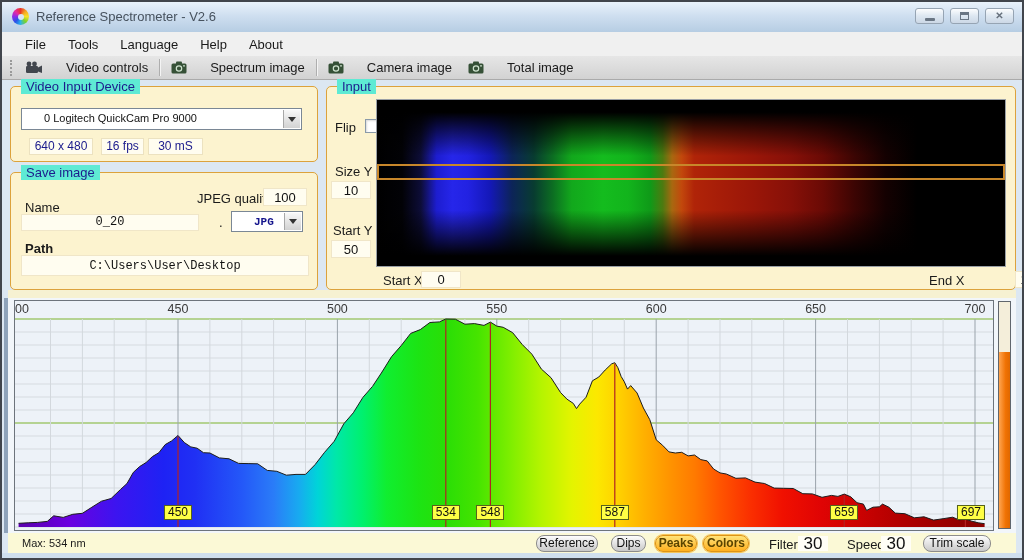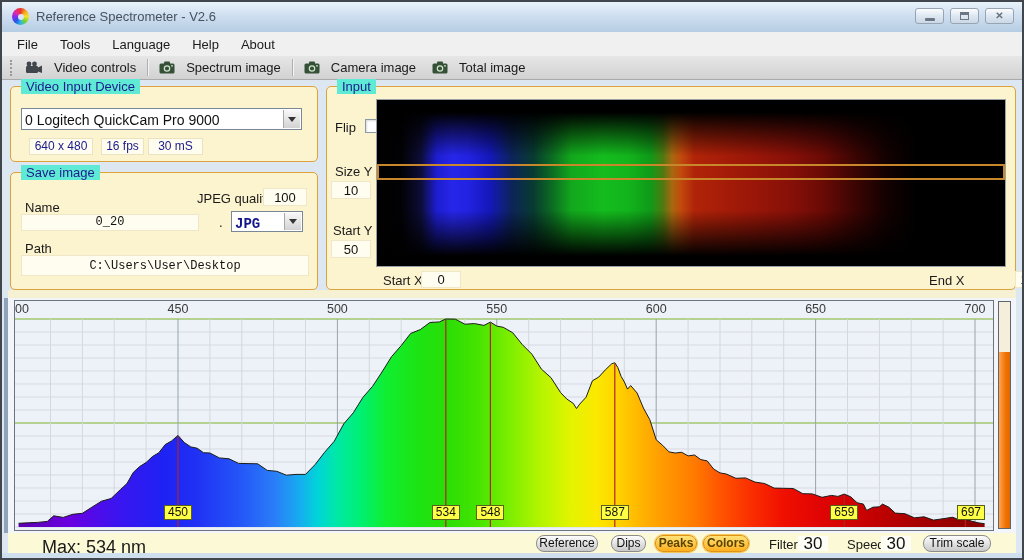--- a/index.html
+++ b/index.html
@@ -15,41 +15,41 @@
   .title-text { position:absolute; left:34px; top:7px; font-size:13px; color:#47525e; }
   .winbtns { position:absolute; right:8px; top:6px; display:flex; gap:6px; }
   .winbtn { width:29px; height:16px; border:1px solid #96a4b3; border-radius:3px;
     background:linear-gradient(180deg,#fcfdfe,#dde7f1 50%,#ccd8e6); display:flex; align-items:center; justify-content:center; }
   .glyph-min { width:10px; height:3px; background:#6a7684; margin-top:7px; border-radius:1px; }
   .glyph-max { width:9px; height:8px; border:1px solid #6a7684; border-top:3px solid #6a7684; }
   .glyph-close { font-size:10px; font-weight:bold; color:#66707c; line-height:10px; }
 
   
   .menubar { position:absolute; left:0; top:30px; width:100%; height:24px; background:#f0f0f0;
-    display:flex; align-items:center; padding-left:4px; }
+    display:flex; align-items:center; padding-left:12px; }
   .menu-item { font-size:13px; color:#1a1a1a; padding:4px 11px; }
   .toolbar { position:absolute; left:0; top:54px; width:100%; height:24px;
     background:linear-gradient(180deg,#e6e6e6,#d2d2d2); border-bottom:1px solid #aaa;
     display:flex; align-items:center; padding-left:4px; }
   .grip { width:3px; height:16px; border-left:2px dotted #9a9a9a; margin:0 4px; }
-  .tbtn { display:flex; align-items:center; gap:11px; padding:2px 8px; font-size:13px; color:#1a1a1a; }
+  .tbtn { display:flex; align-items:center; gap:23px; padding:2px 8px; font-size:13px; color:#1a1a1a; }
   .tsep { width:1px; height:17px; background:#aeaeae; margin:0 3px; box-shadow:1px 0 0 #f4f4f4; }
 
   
   .group { position:absolute; background:#fcf3cf; border:1px solid #dca23c; border-radius:5px; }
   .group-title { position:absolute; top:-8px; left:10px; background:#5eead4; padding:0 5px;
     color:#1c1c8c; font-size:13px; }
   .lbl { position:absolute; font-size:13px; color:#1a1a1a; white-space:nowrap; }
   .field { position:absolute; background:#fffdf0; border:1px solid #f0e6c8; font-size:13px; color:#111;
     text-align:center; line-height:15px; }
   .mono { font-family:"Liberation Mono", monospace; font-size:12px; }
   .chip { position:absolute; height:17px; background:#fffdf0; border:1px solid #ece2c0;
     color:#1a1a8c; font-size:12px; text-align:center; line-height:15px; }
   .select { position:absolute; background:#fff; border:1px solid #7a8795; height:22px; }
-  .select-text { position:absolute; left:3px; top:3px; font-size:14px; color:#111; white-space:nowrap; }
+  .select-text { position:absolute; left:22px; top:3px; font-size:11px; color:#111; white-space:nowrap; }
   .select-arrow { position:absolute; right:1px; top:1px; bottom:1px; width:17px;
     background:linear-gradient(180deg,#f8f8f8,#d2d2d2); border-left:1px solid #a8a8a8;
     display:flex; align-items:center; justify-content:center; }
   .tri { width:0; height:0; border:4px solid transparent; border-top:5px solid #333; margin-top:4px; }
   .checkbox { position:absolute; width:14px; height:14px; background:#fff; border:1px solid #8a9aa9;
     box-shadow:inset 1px 1px 2px rgba(0,0,0,.15); }
 
   
   .cam { position:absolute; left:49px; top:12px; width:630px; height:168px; background:#000;
     border:1px solid #9aa0a6; overflow:hidden; }
@@ -73,21 +73,21 @@
   #spectrum-plot svg { display:block; }
   .peak-label { position:absolute; top:204px; transform:translateX(-50%); background:#ffff45;
     border:1px solid #56621c; font-size:12px; line-height:13px; padding:0 3px; color:#111; }
   .level-bar { position:absolute; left:990px; top:3px; width:13px; height:228px;
     border:1px solid #60666d; background:#f4eeda; }
   .level-fill { position:absolute; left:0; right:0; bottom:0; height:78%;
     background:linear-gradient(90deg,#ffa550,#f07203 60%,#e06800); }
 
   
   .statusbar { position:absolute; left:6px; top:531px; width:1008px; height:20px; background:#fbf9d6; }
-  .max-label { position:absolute; left:14px; top:4px; font-size:18px; color:#1a1a1a;margin-left:20px; }
+  .max-label { position:absolute; left:14px; top:4px; font-size:11px; color:#1a1a1a; }
   .sbtn { position:absolute; top:2px; height:17px; border:1px solid #8c8c8c; border-radius:8px;
     background:linear-gradient(180deg,#fdfdfd,#c9c9c9); font-size:12px; text-align:center;
     line-height:15px; color:#111; }
   .sbtn.active { background:linear-gradient(180deg,#ffe37a,#ffaf1e); border:1px solid #dd9418;
     box-shadow:0 0 0 1px #f6c55a; font-weight:bold; color:#5a4400; }
   .slabel { position:absolute; top:4px; font-size:13px; color:#1a1a1a; }
   .sfield { position:absolute; top:3px; height:15px; background:#fffef6; font-size:17px;
     text-align:center; line-height:15px; color:#111; }
   .strip-blue { position:absolute; left:0; top:551px; width:100%; height:5px; background:#cfdfee; }
   .strip-dark { position:absolute; left:0; top:556px; width:100%; height:4px; background:#4b4f55; }
@@ -194,21 +194,21 @@
     <div class="field" style="left:252px; top:15px; width:44px; height:18px; line-height:17px;">100</div>
     <span class="lbl" style="left:14px; top:27px;">Name</span>
     <div class="field mono" style="left:10px; top:41px; width:178px; height:17px;">0_20</div>
     <span class="lbl" style="left:208px; top:42px;">.</span>
     <div class="select" style="left:220px; top:38px; width:72px; height:21px;">
       <span class="select-text mono" style="top:4px; color:#14148c; font-weight:bold;">JPG</span>
       <span class="select-arrow">
           <i class="tri"></i>
         </span>
     </div>
-    <span class="lbl" style="left:14px; top:68px;">Path</span>
+    <span class="lbl" style="left:14px; top:68px;font-weight:bold;">Path</span>
     <div class="field mono" style="left:10px; top:82px; width:288px; height:21px; line-height:20px;">C:\Users\User\Desktop</div>
   </div>
 
   <div class="group" style="left:324px; top:84px; width:690px; height:204px;">
     <span class="group-title">Input</span>
     <span class="lbl" style="left:8px; top:33px;">Flip</span>
     <span class="checkbox" style="left:38px; top:32px;"></span>
     <span class="lbl" style="left:8px; top:77px;">Size Y</span>
     <div class="field" style="left:4px; top:94px; width:40px; height:18px; line-height:17px;">10</div>
     <span class="lbl" style="left:6px; top:136px;">Start Y</span>

